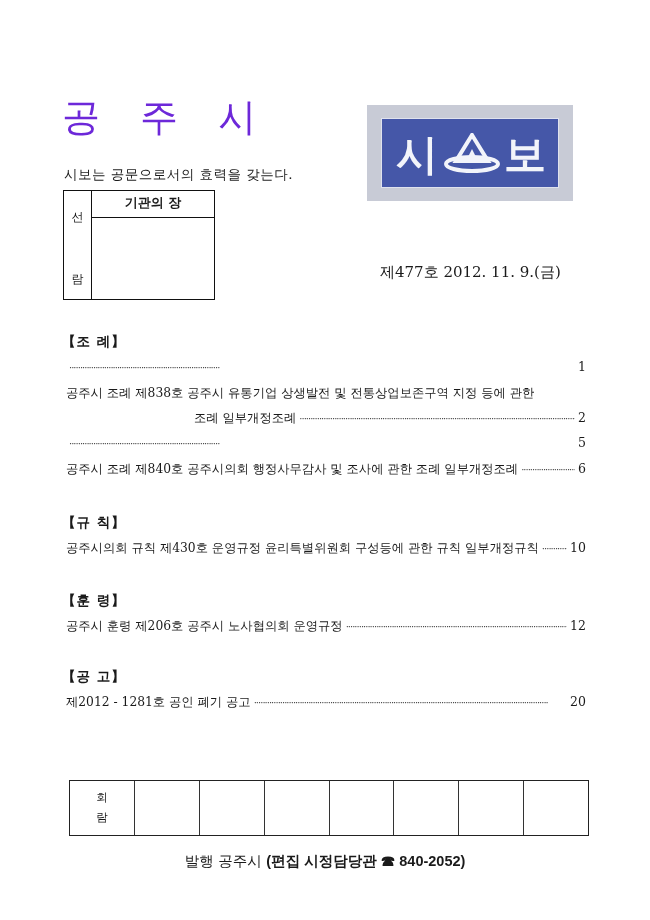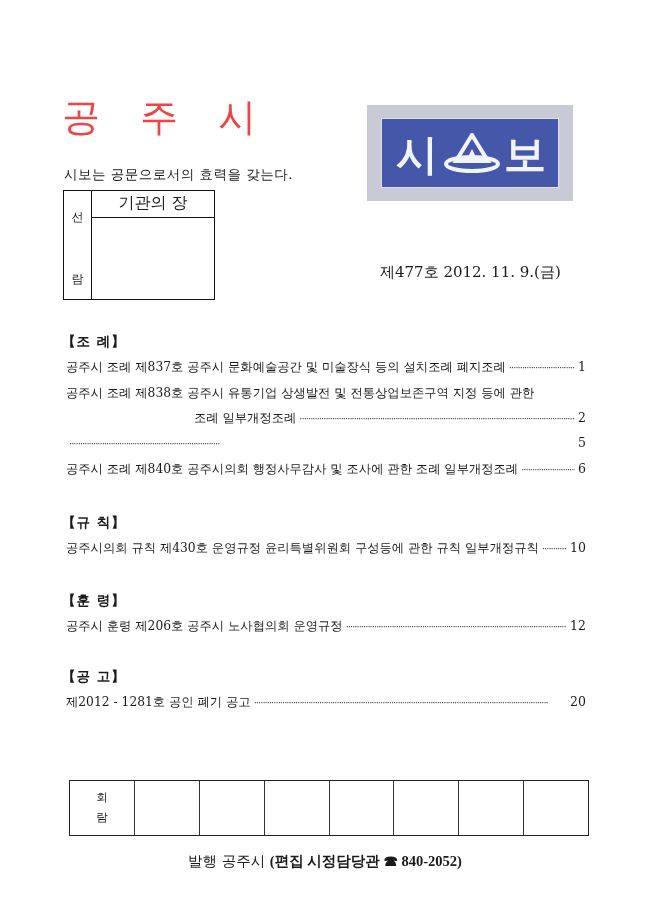--- a/index.html
+++ b/index.html
@@ -1,39 +1,39 @@
 <!DOCTYPE html>
 <html><head>
 <meta charset="utf-8">
 <style>
   html, body { margin:0; padding:0; background:#ffffff; }
   body { width:650px; height:920px; position:relative; overflow:hidden;
          font-family:"DejaVu Serif", "Liberation Serif", serif; color:#1a1a1a; }
   .abs { position:absolute; }
-  .title { left:62px; top:92px; font-size:38px; letter-spacing:14px; font-family:"DejaVu Sans","Liberation Sans",sans-serif; font-weight:400; color:#ef4444; }
+  .title { left:62px; top:92px; font-size:38px; letter-spacing:14px; font-family:"DejaVu Sans","Liberation Sans",sans-serif; font-weight:400; color:#6d28d9; }
   .subtitle { left:64px; top:166px; font-size:13.5px; letter-spacing:0.5px; }
   .review-box { left:63px; top:190px; width:152px; height:110px; border:1.5px solid #111; box-sizing:border-box; }
   .review-left { position:absolute; left:0; top:0; width:27px; height:100%; border-right:1.5px solid #111; }
   .review-left span { position:absolute; left:0; width:27px; text-align:center; font-size:12px; }
-  .review-head { position:absolute; left:28px; top:0; right:0; height:26px; border-bottom:1.5px solid #111; text-align:center; font-size:16px; line-height:24px; }
+  .review-head { position:absolute; left:28px; top:0; right:0; height:26px; border-bottom:1.5px solid #111; text-align:center; font-size:13px; line-height:24px;font-weight:bold; }
   .logo-outer { left:367px; top:105px; width:206px; height:96px; background:#c8cbd6; }
   .logo-inner { position:absolute; left:14px; top:13px; width:178px; height:70px; background:#4557a8; border:1px solid #dfe2ee; box-sizing:border-box; }
   .logo-text { position:absolute; top:8px; font-size:42px; font-weight:bold; color:#f2f4fa; font-family:"DejaVu Sans","Liberation Sans",sans-serif; }
   .issue { left:380px; top:246px; font-size:15px;margin-top:17px; }
   .section-head { left:62px; font-size:13.5px; font-weight:bold; letter-spacing:1px;text-align:center; }
   .toc-row { left:66px; width:520px; font-size:12.3px; display:flex; align-items:baseline; white-space:nowrap; }
   .toc-row .txt { flex:0 0 auto; }
   .toc-row .dots { flex:1 1 auto; overflow:hidden; margin:0 3px; color:#333; letter-spacing:-1px; font-size:10px; }
   .toc-row .pg { flex:0 0 auto; font-size:12.5px; }
   .circ-table { left:69px; top:780px; width:520px; height:56px; border:1.5px solid #222; box-sizing:border-box; display:flex; }
   .circ-cell { flex:1 1 0; border-right:1.5px solid #333; position:relative; }
   .circ-cell:last-child { border-right:none; }
   .circ-label { position:absolute; left:0; right:0; text-align:center; font-size:11.5px; }
   .footer { left:0; width:650px; top:852px; text-align:center; font-size:14.5px; }
-  .footer b { font-family:Liberation Serif, serif; }
+  .footer b { font-family:Liberation Sans, sans-serif; }
 </style>
 </head>
 <body>
 
 <div class="abs title">공 주 시</div>
 <div class="abs subtitle">시보는 공문으로서의 효력을 갖는다.</div>
 
 <div class="abs review-box">
   <div class="review-left">
     <span style="top:18px">선</span>
@@ -51,21 +51,20 @@
       <polygon points="28,16 32,24 24,24" fill="#f2f4fa"></polygon>
     </svg>
     <span class="logo-text" style="left:122px">보</span>
   </div>
 </div>
 
 <div class="abs issue">제477호  2012.  11.  9.(금)</div>
 
 <div class="abs section-head" style="top:333px">【조    례】</div>
 <div class="abs toc-row" style="top:359px">
-  <span class="txt">공주시 조례 제837호 공주시 문화예술공간 및 미술장식 등의 설치조례 폐지조례</span>
     <span class="dots">·····································································</span>
     <span class="pg">1</span>
 </div>
 <div class="abs toc-row" style="top:385px">
   <span class="txt">공주시 조례 제838호 공주시 유통기업 상생발전 및 전통상업보존구역 지정 등에 관한</span>
 </div>
 <div class="abs toc-row" style="top:410px;left:194px;width:392px">
   <span class="txt">조례 일부개정조례</span>
     <span class="dots">·······································································································································</span>
     <span class="pg">2</span>

